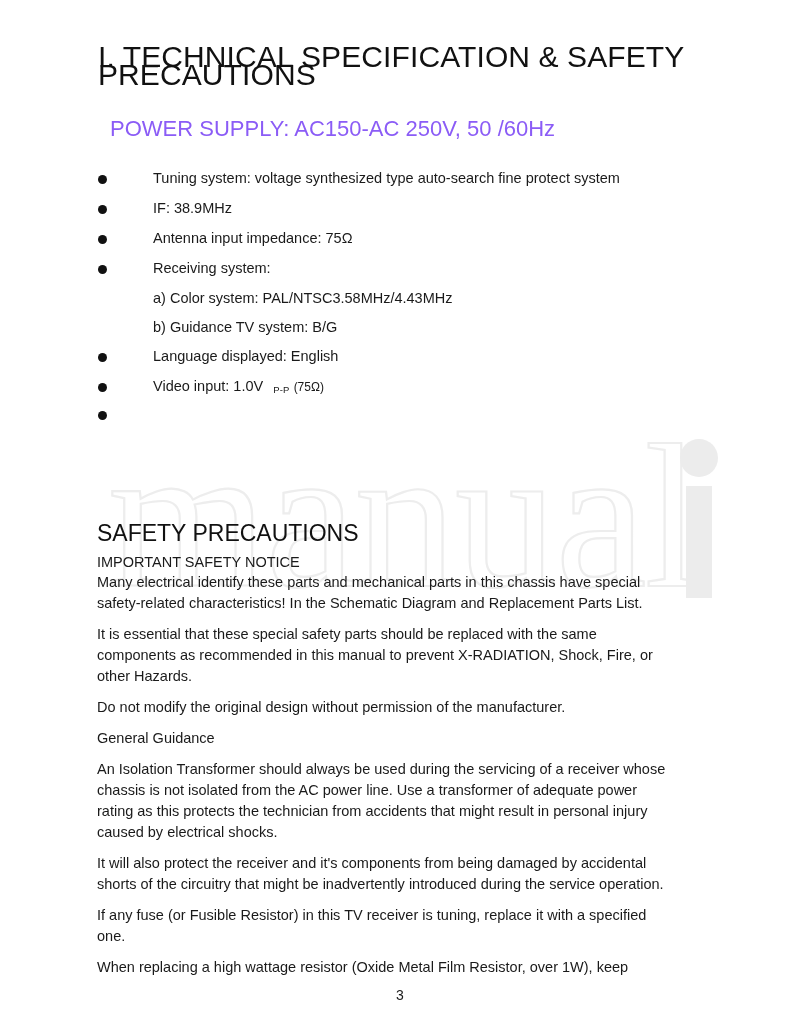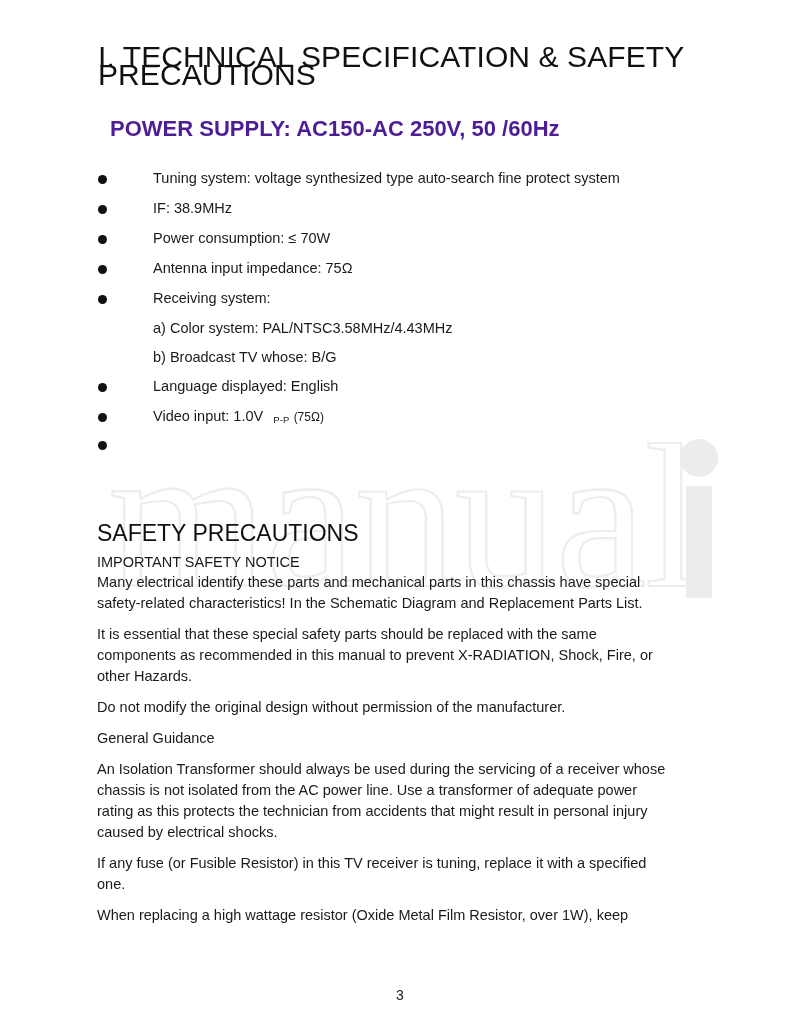--- a/index.html
+++ b/index.html
@@ -60,24 +60,23 @@
     margin-top: -12px;
   }
 
   
   .power-supply {
     position: absolute;
     left: 110px;
     top: 115px;
     font-size: 22px;
     line-height: 28px;
-    color: #4c1d95;
-    white-space: nowrap;
-    z-index: 2;
-    font-weight: bold;
+    color: #8b5cf6;
+    white-space: nowrap;
+    z-index: 2;
   }
 
   
   .spec-list {
     position: absolute;
     left: 98px;
     top: 168px;
     width: 600px;
     z-index: 2;
   }
@@ -209,41 +208,37 @@
     <div class="spec-row">
       <span class="bullet"></span>
       <span class="txt">Tuning system: voltage synthesized type auto-search fine protect system</span>
     </div>
 
     <div class="spec-row">
       <span class="bullet"></span>
       <span class="txt">IF: 38.9MHz</span>
     </div>
 
-    <div class="spec-row">
-      <span class="bullet"></span>
-      <span class="txt">Power consumption: ≤ 70W</span>
-    </div>
 
     <div class="spec-row">
       <span class="bullet"></span>
       <span class="txt">Antenna input impedance: 75Ω</span>
     </div>
 
     <div class="spec-row">
       <span class="bullet"></span>
       <span class="txt">Receiving system:</span>
     </div>
 
     <div class="spec-row sub">
       <span class="txt">a) Color system: PAL/NTSC3.58MHz/4.43MHz</span>
     </div>
 
     <div class="spec-row sub">
-      <span class="txt">b) Broadcast TV whose: B/G</span>
+      <span class="txt">b) Guidance TV system: B/G</span>
     </div>
 
     <div class="spec-row">
       <span class="bullet"></span>
       <span class="txt">Language displayed: English</span>
     </div>
 
     <div class="spec-row">
       <span class="bullet"></span>
       <span class="txt video-line"><span>Video input: 1.0V</span><span class="sub-pp">P-P</span><span class="ohm-big">(75Ω)</span></span>
@@ -257,19 +252,20 @@
 
   <div class="safety-heading">SAFETY PRECAUTIONS</div>
   <div class="safety-notice">IMPORTANT SAFETY NOTICE</div>
 
   <div class="body-copy">
     <p class="para">Many electrical identify these parts and mechanical parts in this chassis have special safety-related characteristics! In the Schematic Diagram and Replacement Parts List.</p>
     <p class="para">It is essential that these special safety parts should be replaced with the same components as recommended in this manual to prevent X-RADIATION, Shock, Fire, or other Hazards.</p>
     <p class="para">Do not modify the original design without permission of the manufacturer.</p>
     <p class="para">General Guidance</p>
     <p class="para">An Isolation Transformer should always be used during the servicing of a receiver whose chassis is not isolated from the AC power line. Use a transformer of adequate power rating as this protects the technician from accidents that might result in personal injury caused by electrical shocks.</p>
+    <p class="para">It will also protect the receiver and it's components from being damaged by accidental shorts of the circuitry that might be inadvertently introduced during the service operation.</p>
     <p class="para">If any fuse (or Fusible Resistor) in this TV receiver is tuning, replace it with a specified one.</p>
     <p class="para">When replacing a high wattage resistor (Oxide Metal Film Resistor, over 1W), keep</p>
   </div>
 
   <div class="page-number">3</div>
 
 </div>
 
 </body></html>

